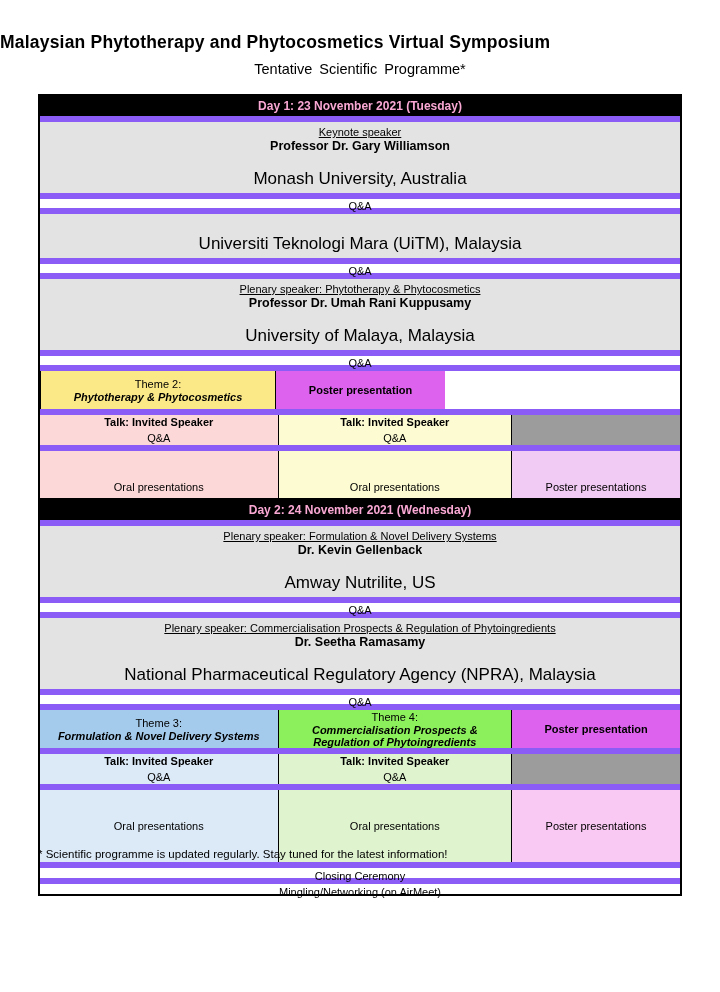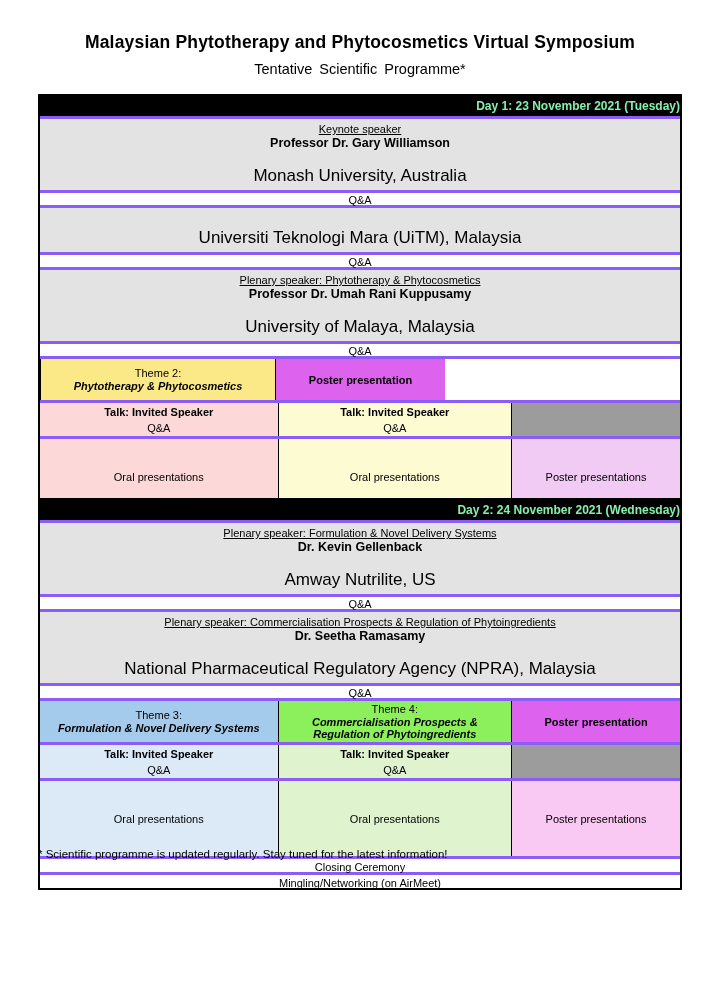--- a/index.html
+++ b/index.html
@@ -10,21 +10,20 @@
     color: #000000;
   }
   .page {
     position: relative;
     width: 720px;
     height: 992px;
     background: #ffffff;
     overflow: hidden;
   }
   .doc-title {
-    text-align: center;
     font-weight: bold;
     font-size: 17.5px;
     padding-top: 32px;
     letter-spacing: 0.2px;
   }
   .doc-subtitle {
     text-align: center;
     font-size: 14.5px;
     margin-top: 8px;
     word-spacing: 3px;
@@ -33,30 +32,30 @@
     position: absolute;
     left: 38px;
     width: 644px;
     border: 2px solid #000000;
     box-sizing: border-box;
     background: #ffffff;
   }
   #day1-table { top: 94px; }
   #day2-table { top: 498px; }
   .row {
-    border-top: 3px solid #8b5cf6;
+    border-top: 6px solid #8b5cf6;
     box-sizing: border-box;
   }
   .row:first-child { border-top: none; }
   .day-header {
     background: #000000;
-    color: #86efac;
+    color: #f9a8d4;
     font-weight: bold;
     font-size: 12px;
-    text-align: right;
+    text-align: center;
     height: 20px;
     line-height: 20px;
   }
   .speaker-block {
     background: var(--row_gray, #e3e3e3);
     text-align: center;
     display: flex;
     flex-direction: column;
     justify-content: center;
     padding: 4px 0;

